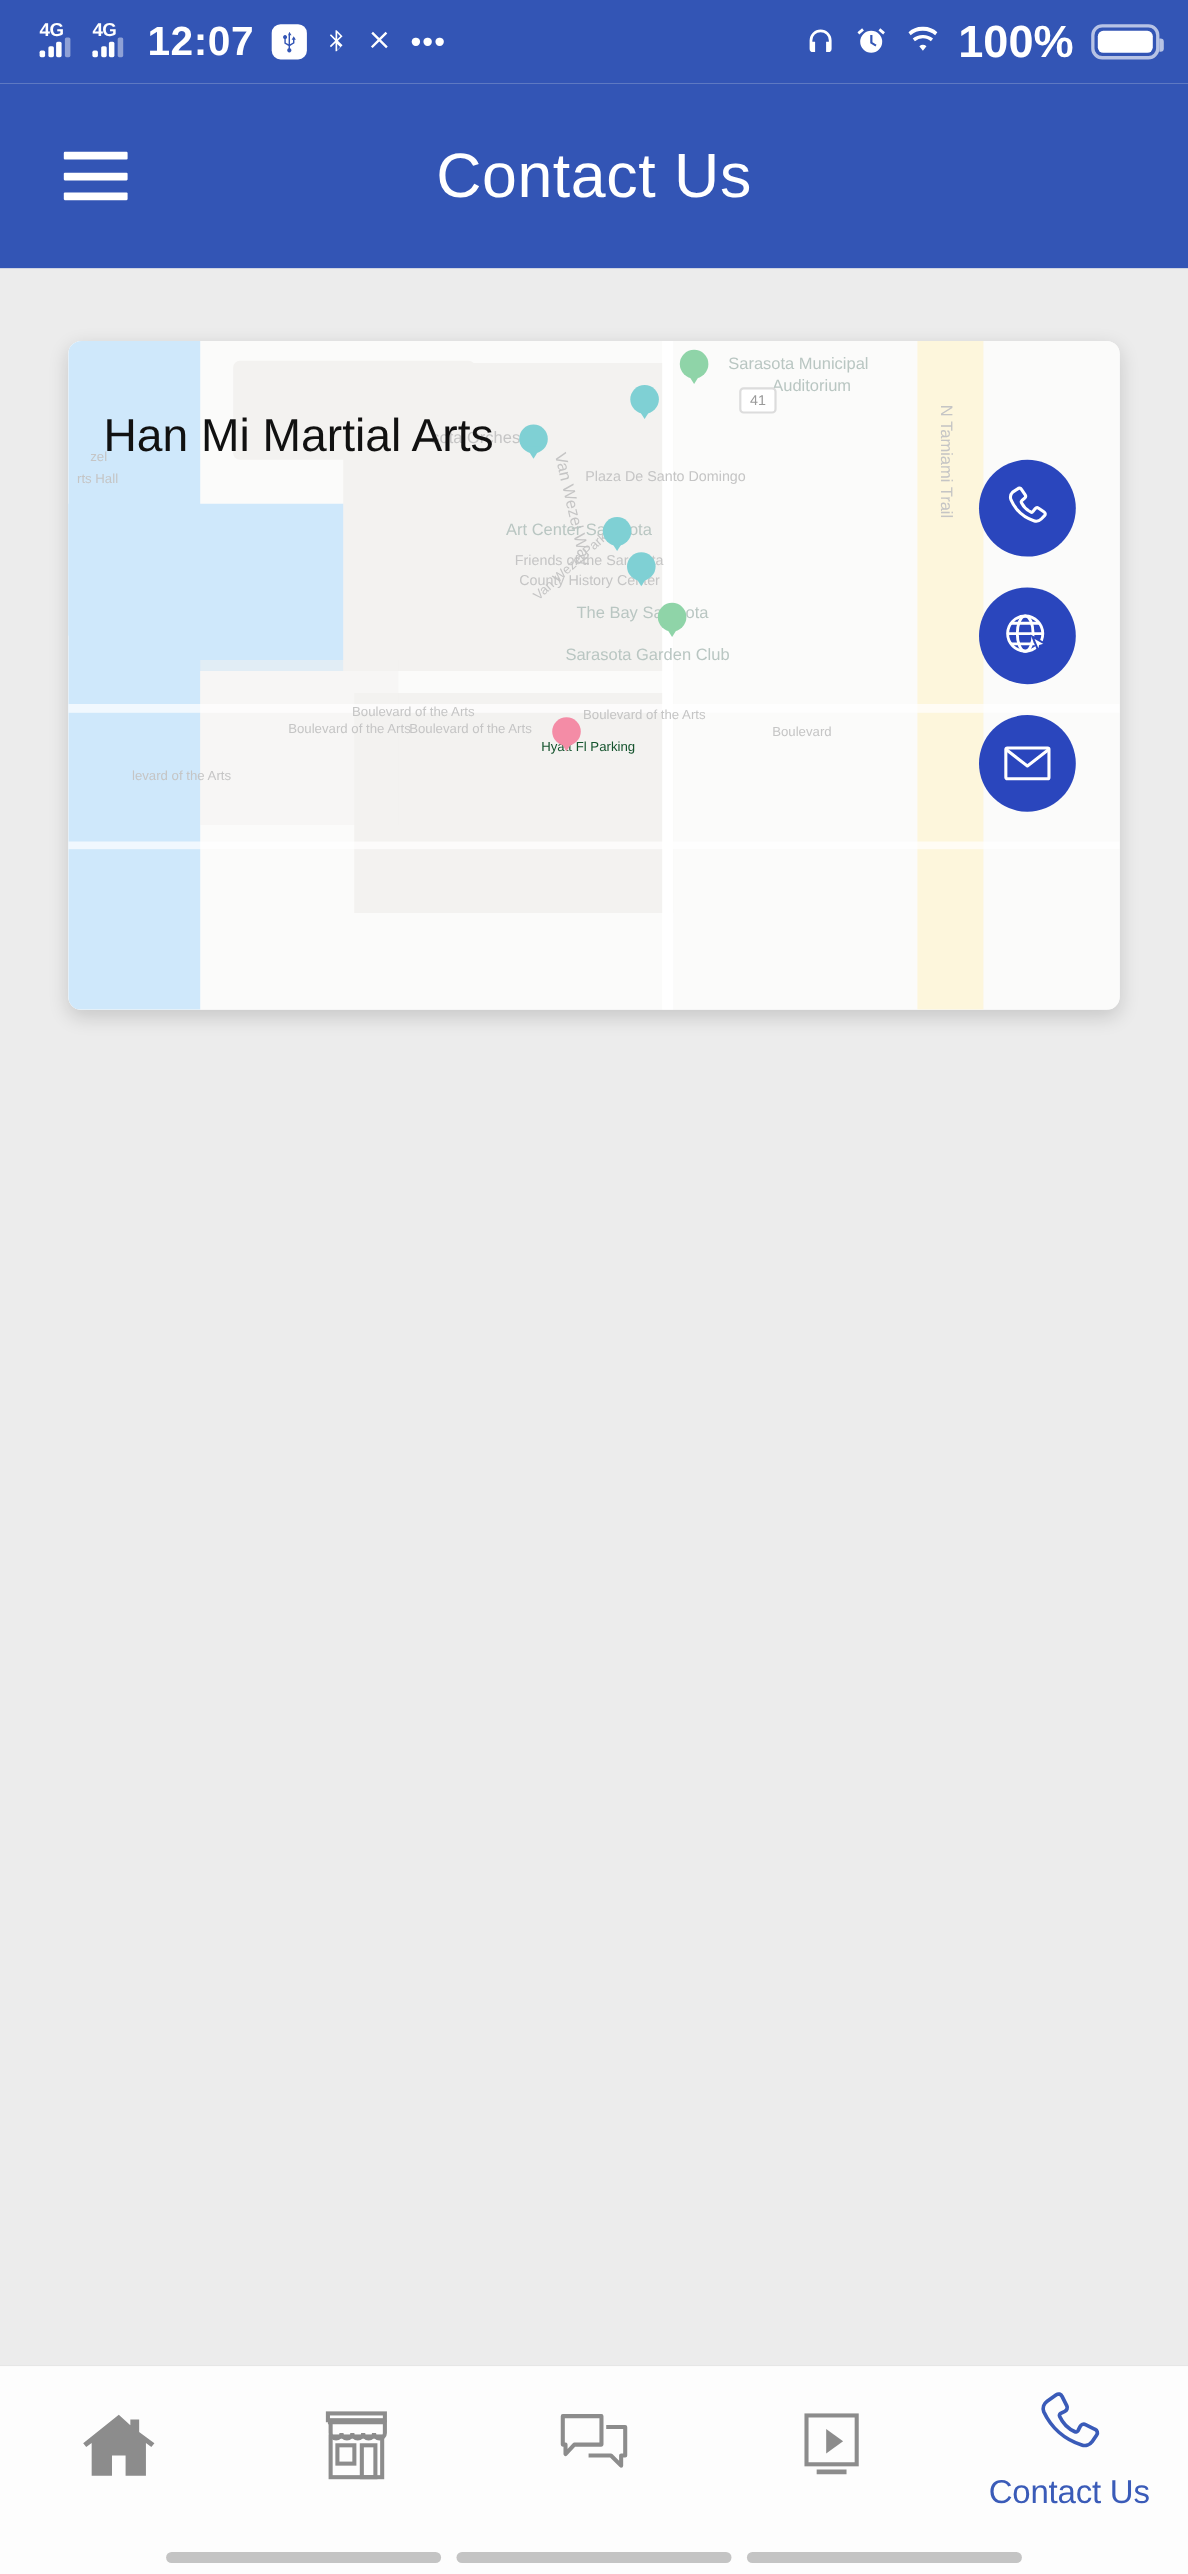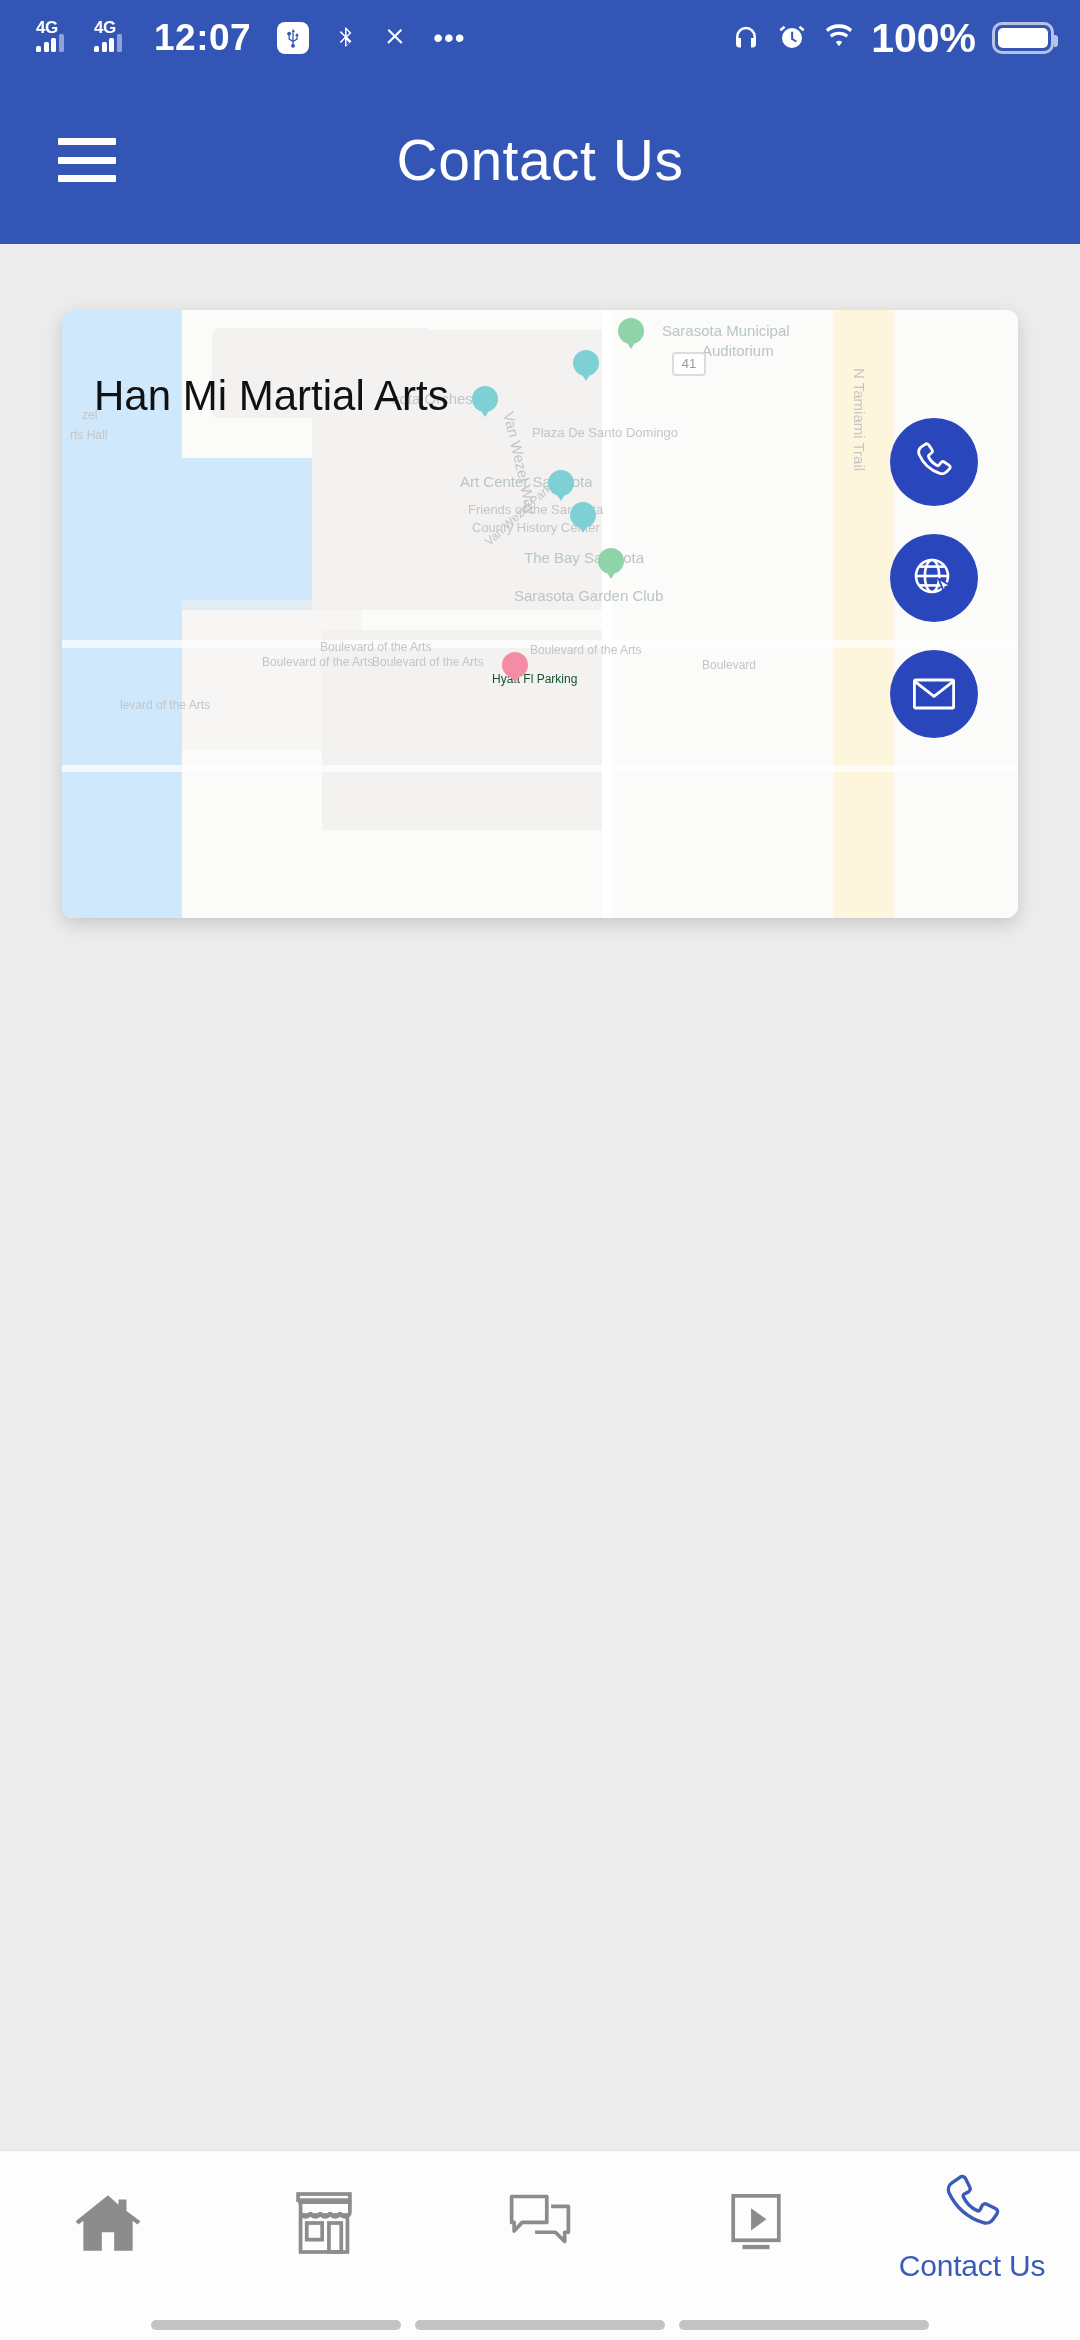--- a/index.html
+++ b/index.html
@@ -12,21 +12,21 @@
   #screen { position:relative; width:1080px; height:2340px; background:#ececec; }
 
   
   .statusbar {
     position:absolute; top:0; left:0; width:1080px; height:76px;
     background:#3355b5; color:#fff;
     display:flex; align-items:center; justify-content:space-between;
     padding:0 26px 0 36px;
   }
   .sb-left, .sb-right { display:flex; align-items:center; }
-  .sb-left { gap:24px; }
+  .sb-left { gap:14px; }
   .sb-right { gap:16px; }
   .sig { position:relative; width:34px; height:34px; }
   .sig .g4 { position:absolute; top:-2px; left:0; font-size:17px; font-weight:bold; letter-spacing:-0.5px; line-height:1; }
   .sig .bars { position:absolute; bottom:3px; left:0; display:flex; align-items:flex-end; gap:2.5px; }
   .sig .bars i { display:block; width:5px; background:#fff; border-radius:1.5px; }
   .sig .bars i:nth-child(1){height:6px;}
   .sig .bars i:nth-child(2){height:10px;}
   .sig .bars i:nth-child(3){height:14px;}
   .sig .bars i:nth-child(4){height:18px; background:rgba(255,255,255,.45);}
   .clock { font-size:37px; font-weight:600; letter-spacing:0.5px; margin:0 2px; }

